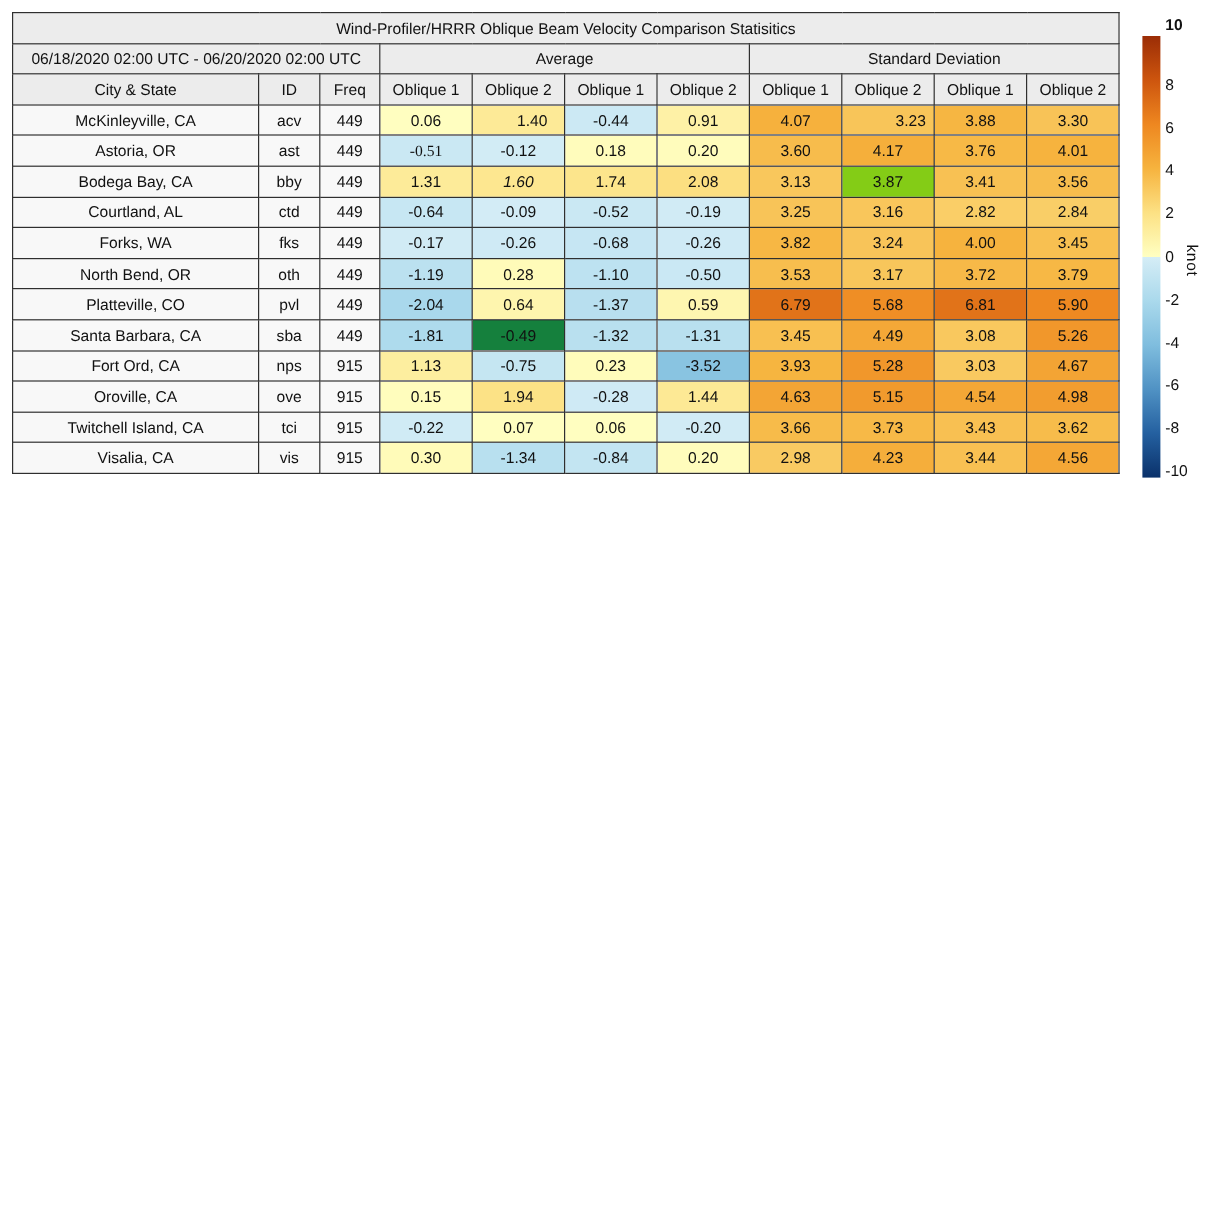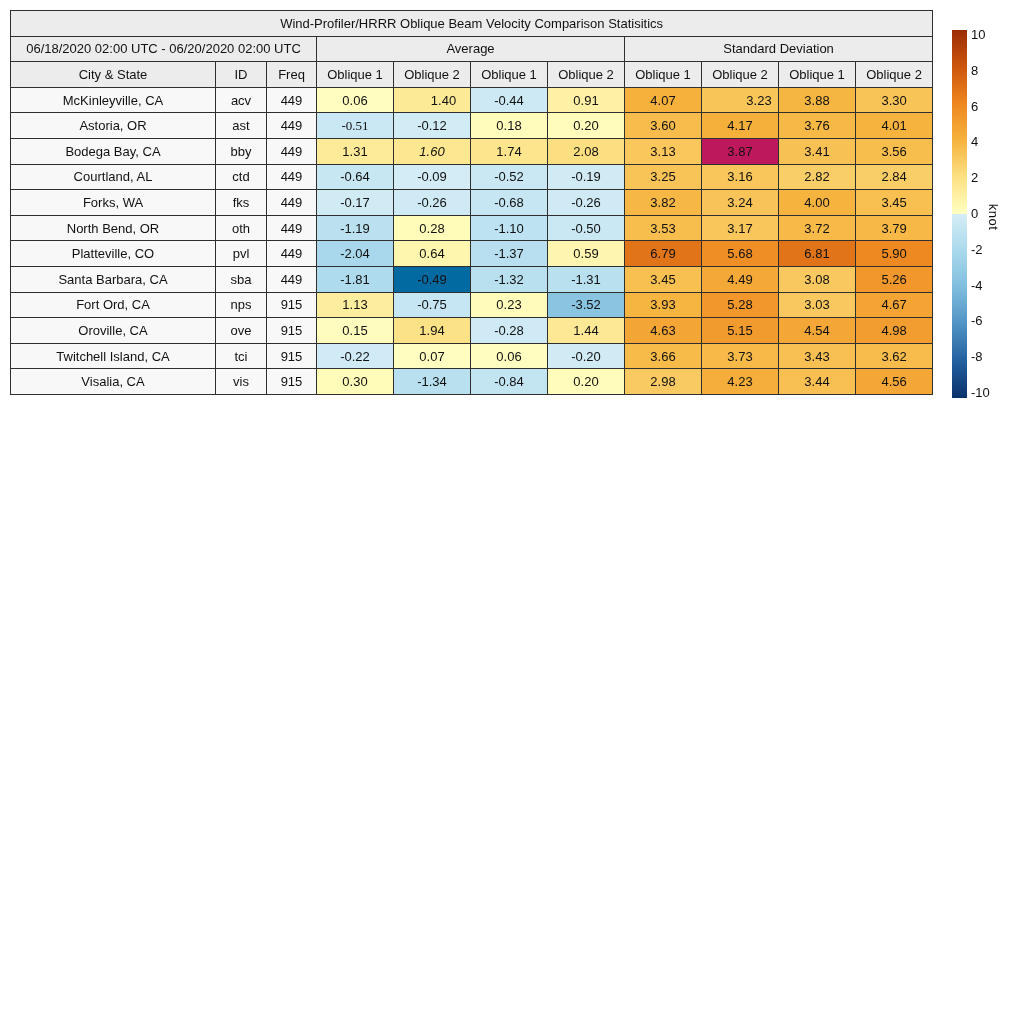--- a/index.html
+++ b/index.html
@@ -87,21 +87,21 @@
         </tr>
         <tr>
           <td class="site">Bodega Bay, CA</td>
           <td class="site">bby</td>
           <td class="site">449</td>
           <td style="background: rgb(253, 235, 153);">1.31</td>
           <td style="background: rgb(253, 231, 144); font-style: italic;">1.60</td>
           <td style="background: rgb(252, 229, 140);">1.74</td>
           <td style="background: rgb(252, 223, 129);">2.08</td>
           <td style="background: rgb(249, 199, 92);">3.13</td>
-          <td style="background: #be185d;">3.87</td>
+          <td style="background: #84cc16;">3.87</td>
           <td style="background: rgb(248, 193, 83);">3.41</td>
           <td style="background: rgb(247, 189, 77);">3.56</td>
         </tr>
         <tr>
           <td class="site">Courtland, AL</td>
           <td class="site">ctd</td>
           <td class="site">449</td>
           <td style="background: rgb(199, 231, 243);">-0.64</td>
           <td style="background: rgb(211, 236, 246);">-0.09</td>
           <td style="background: rgb(202, 232, 243);">-0.52</td>
@@ -148,21 +148,21 @@
           <td style="background: rgb(225, 115, 25);">6.79</td>
           <td style="background: rgb(239, 142, 37);">5.68</td>
           <td style="background: rgb(225, 115, 25);">6.81</td>
           <td style="background: rgb(238, 137, 33);">5.90</td>
         </tr>
         <tr>
           <td class="site">Santa Barbara, CA</td>
           <td class="site">sba</td>
           <td class="site">449</td>
           <td style="background: rgb(174, 219, 237);">-1.81</td>
-          <td style="background: #0369a1;">-0.49</td>
+          <td style="background: #15803d;">-0.49</td>
           <td style="background: rgb(185, 224, 239);">-1.32</td>
           <td style="background: rgb(185, 224, 239);">-1.31</td>
           <td style="background: rgb(248, 192, 81);">3.45</td>
           <td style="background: rgb(244, 168, 55); margin-left: 48px;">4.49</td>
           <td style="background: rgb(249, 200, 94);">3.08</td>
           <td style="background: rgb(241, 151, 43);">5.26</td>
         </tr>
         <tr>
           <td class="site">Fort Ord, CA</td>
           <td class="site">nps</td>
@@ -213,21 +213,21 @@
           <td style="background: rgb(249, 202, 98);">2.98</td>
           <td style="background: rgb(245, 174, 59);">4.23</td>
           <td style="background: rgb(248, 192, 82);">3.44</td>
           <td style="background: rgb(244, 167, 54);">4.56</td>
         </tr>
       </tbody>
   </table>
 
   <div class="cb-bar" id="cb-bar" style="background: linear-gradient(rgb(155, 45, 6) 0%, rgb(205, 85, 14) 10%, rgb(238, 135, 32) 20%, rgb(246, 179, 62) 30%, rgb(252, 225, 132) 40%, rgb(255, 255, 194) 50%, rgb(213, 237, 246) 50%, rgb(170, 217, 236) 60%, rgb(127, 189, 222) 70%, rgb(80, 146, 196) 80%, rgb(36, 96, 160) 90%, rgb(10, 49, 106) 100%);"></div>
   <div id="cb-ticks">
-      <div class="cb-ticklabel" style="top: 35px;">10</div>
+      <div class="cb-ticklabel" style="top: 21px; font-weight: bold;">10</div>
       <div class="cb-ticklabel" style="top: 70.8px;">8</div>
       <div class="cb-ticklabel" style="top: 106.6px;">6</div>
       <div class="cb-ticklabel" style="top: 142.4px;">4</div>
       <div class="cb-ticklabel" style="top: 178.2px;">2</div>
       <div class="cb-ticklabel" style="top: 214px;">0</div>
       <div class="cb-ticklabel" style="top: 249.8px;">-2</div>
       <div class="cb-ticklabel" style="top: 285.6px;">-4</div>
       <div class="cb-ticklabel" style="top: 321.4px;">-6</div>
       <div class="cb-ticklabel" style="top: 357.2px;">-8</div>
       <div class="cb-ticklabel" style="top: 393px;">-10</div>

